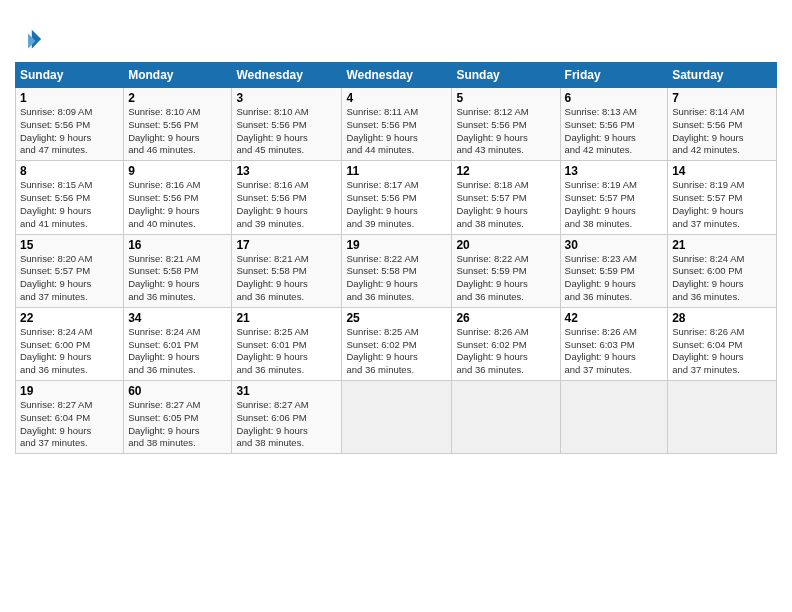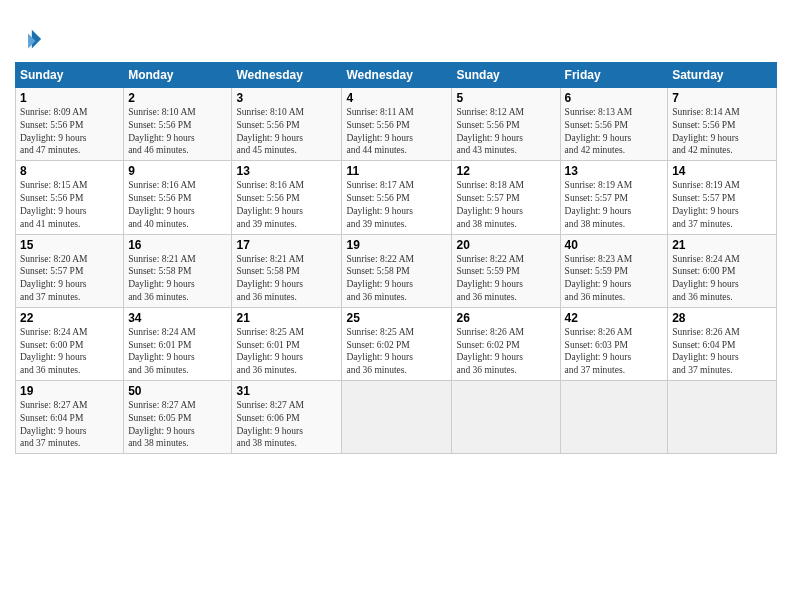--- a/index.html
+++ b/index.html
@@ -80,21 +80,20 @@
     .day-num {
       font-size: 12px;
       font-weight: bold;
       display: block;
       margin-bottom: 1px;
     }
     .day-info {
       font-size: 9.5px;
       color: #333;
       line-height: 1.35;
-      font-family: Liberation Serif, serif;
     }
     .empty-cell {
       background: #f0f0f0 !important;
     }
   </style>
 </head>
 <body>
 
 <div class="page">
   <div class="header">
@@ -202,21 +201,21 @@
           </td>
           <td>
             <span class="day-num">19</span>
             <div class="day-info">Sunrise: 8:22 AM<br>Sunset: 5:58 PM<br>Daylight: 9 hours<br>and 36 minutes.</div>
           </td>
           <td>
             <span class="day-num">20</span>
             <div class="day-info">Sunrise: 8:22 AM<br>Sunset: 5:59 PM<br>Daylight: 9 hours<br>and 36 minutes.</div>
           </td>
           <td>
-            <span class="day-num">40</span>
+            <span class="day-num">30</span>
             <div class="day-info">Sunrise: 8:23 AM<br>Sunset: 5:59 PM<br>Daylight: 9 hours<br>and 36 minutes.</div>
           </td>
           <td>
             <span class="day-num">21</span>
             <div class="day-info">Sunrise: 8:24 AM<br>Sunset: 6:00 PM<br>Daylight: 9 hours<br>and 36 minutes.</div>
           </td>
         </tr>
         <tr>
           <td>
             <span class="day-num">22</span>
@@ -246,21 +245,21 @@
             <span class="day-num">28</span>
             <div class="day-info">Sunrise: 8:26 AM<br>Sunset: 6:04 PM<br>Daylight: 9 hours<br>and 37 minutes.</div>
           </td>
         </tr>
         <tr>
           <td>
             <span class="day-num">19</span>
             <div class="day-info">Sunrise: 8:27 AM<br>Sunset: 6:04 PM<br>Daylight: 9 hours<br>and 37 minutes.</div>
           </td>
           <td>
-            <span class="day-num">50</span>
+            <span class="day-num">60</span>
             <div class="day-info">Sunrise: 8:27 AM<br>Sunset: 6:05 PM<br>Daylight: 9 hours<br>and 38 minutes.</div>
           </td>
           <td>
             <span class="day-num">31</span>
             <div class="day-info">Sunrise: 8:27 AM<br>Sunset: 6:06 PM<br>Daylight: 9 hours<br>and 38 minutes.</div>
           </td>
           <td class="empty-cell"></td>
           <td class="empty-cell"></td>
           <td class="empty-cell"></td>
           <td class="empty-cell"></td>

